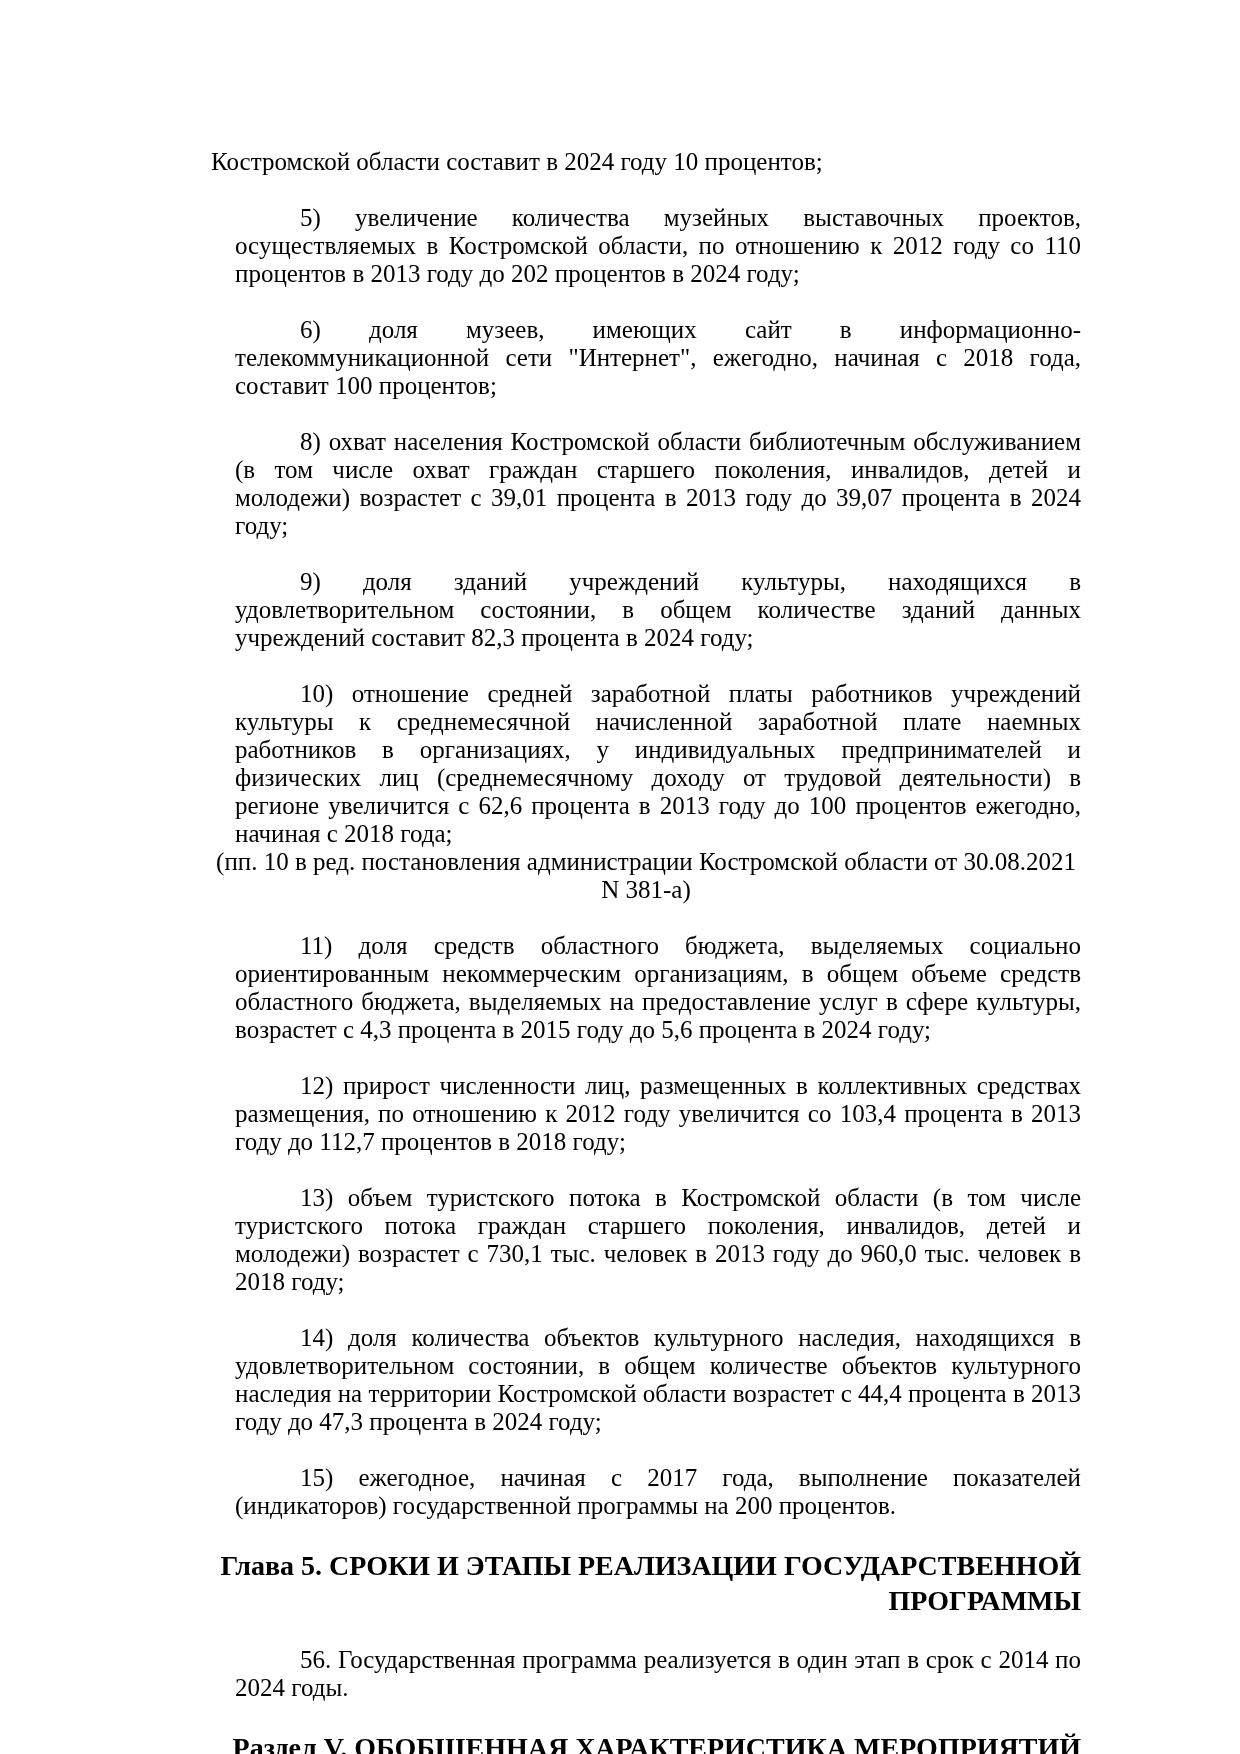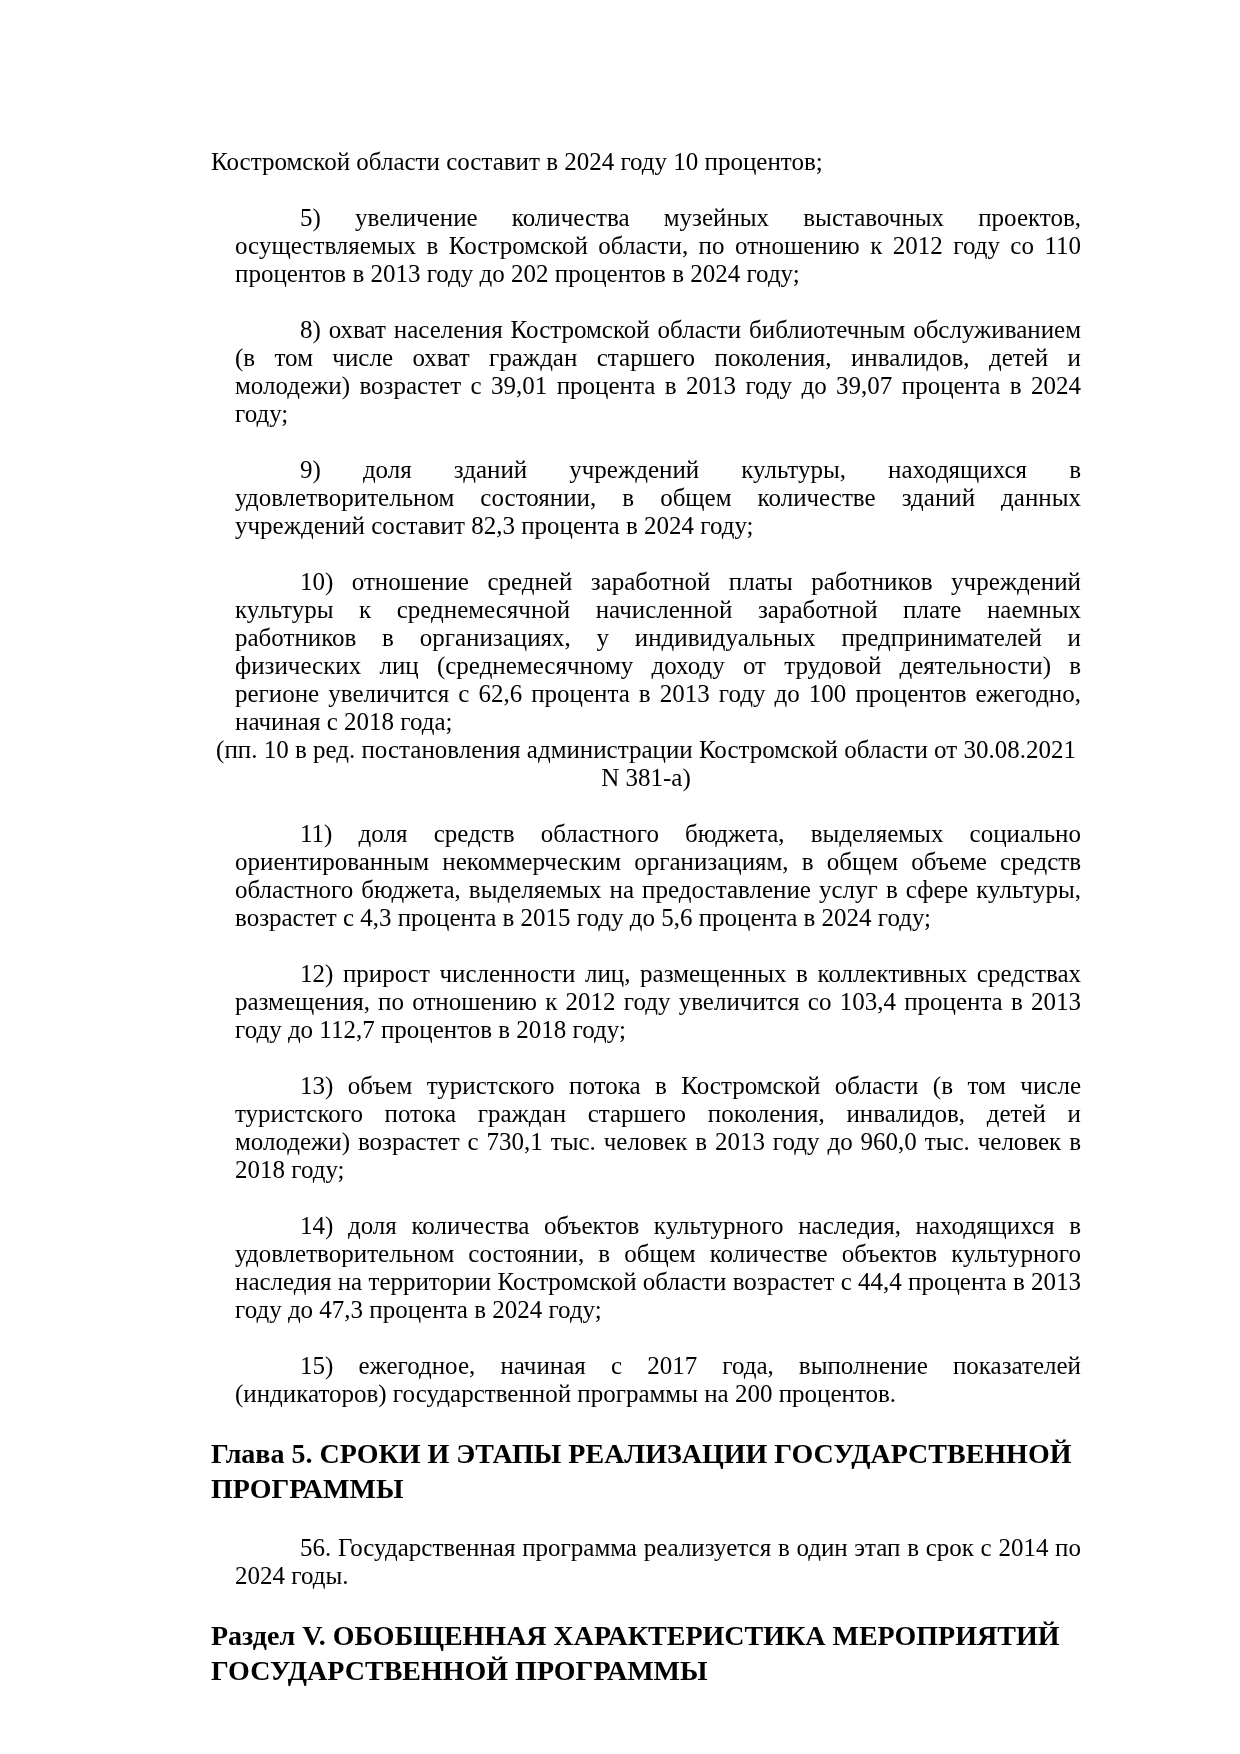--- a/index.html
+++ b/index.html
@@ -34,33 +34,34 @@
     margin-left: 24px;
   }
   .para.note {
     margin-top: 0;
     text-align: center;
   }
   .doc-heading {
     font-size: 28px;
     line-height: 35px;
     font-weight: bold;
-    text-align: left;
+    text-align: right;
     max-width: 1000px;
     margin: 28px auto 28px auto;
   }
 </style>
 </head>
 <body>
 
 <div class="page">
 
   <p class="para first">Костромской области составит в 2024 году 10 процентов;</p>
 
   <p class="para item">5) увеличение количества музейных выставочных проектов, осуществляемых в Костромской области, по отношению к 2012 году со 110 процентов в 2013 году до 202 процентов в 2024 году;</p>
+  <p class="para item">6) доля музеев, имеющих сайт в информационно-телекоммуникационной сети "Интернет", ежегодно, начиная с 2018 года, составит 100 процентов;</p>
   <p class="para item">8) охват населения Костромской области библиотечным обслуживанием (в том числе охват граждан старшего поколения, инвалидов, детей и молодежи) возрастет с 39,01 процента в 2013 году до 39,07 процента в 2024 году;</p>
   <p class="para item">9) доля зданий учреждений культуры, находящихся в удовлетворительном состоянии, в общем количестве зданий данных учреждений составит 82,3 процента в 2024 году;</p>
   <p class="para item">10) отношение средней заработной платы работников учреждений культуры к среднемесячной начисленной заработной плате наемных работников в организациях, у индивидуальных предпринимателей и физических лиц (среднемесячному доходу от трудовой деятельности) в регионе увеличится с 62,6 процента в 2013 году до 100 процентов ежегодно, начиная с 2018 года;</p>
 
   <p class="para note">(пп. 10 в ред. постановления администрации Костромской области от 30.08.2021 N 381-а)</p>
 
   <p class="para item">11) доля средств областного бюджета, выделяемых социально ориентированным некоммерческим организациям, в общем объеме средств областного бюджета, выделяемых на предоставление услуг в сфере культуры, возрастет с 4,3 процента в 2015 году до 5,6 процента в 2024 году;</p>
   <p class="para item">12) прирост численности лиц, размещенных в коллективных средствах размещения, по отношению к 2012 году увеличится со 103,4 процента в 2013 году до 112,7 процентов в 2018 году;</p>
   <p class="para item">13) объем туристского потока в Костромской области (в том числе туристского потока граждан старшего поколения, инвалидов, детей и молодежи) возрастет с 730,1 тыс. человек в 2013 году до 960,0 тыс. человек в 2018 году;</p>
   <p class="para item">14) доля количества объектов культурного наследия, находящихся в удовлетворительном состоянии, в общем количестве объектов культурного наследия на территории Костромской области возрастет с 44,4 процента в 2013 году до 47,3 процента в 2024 году;</p>

